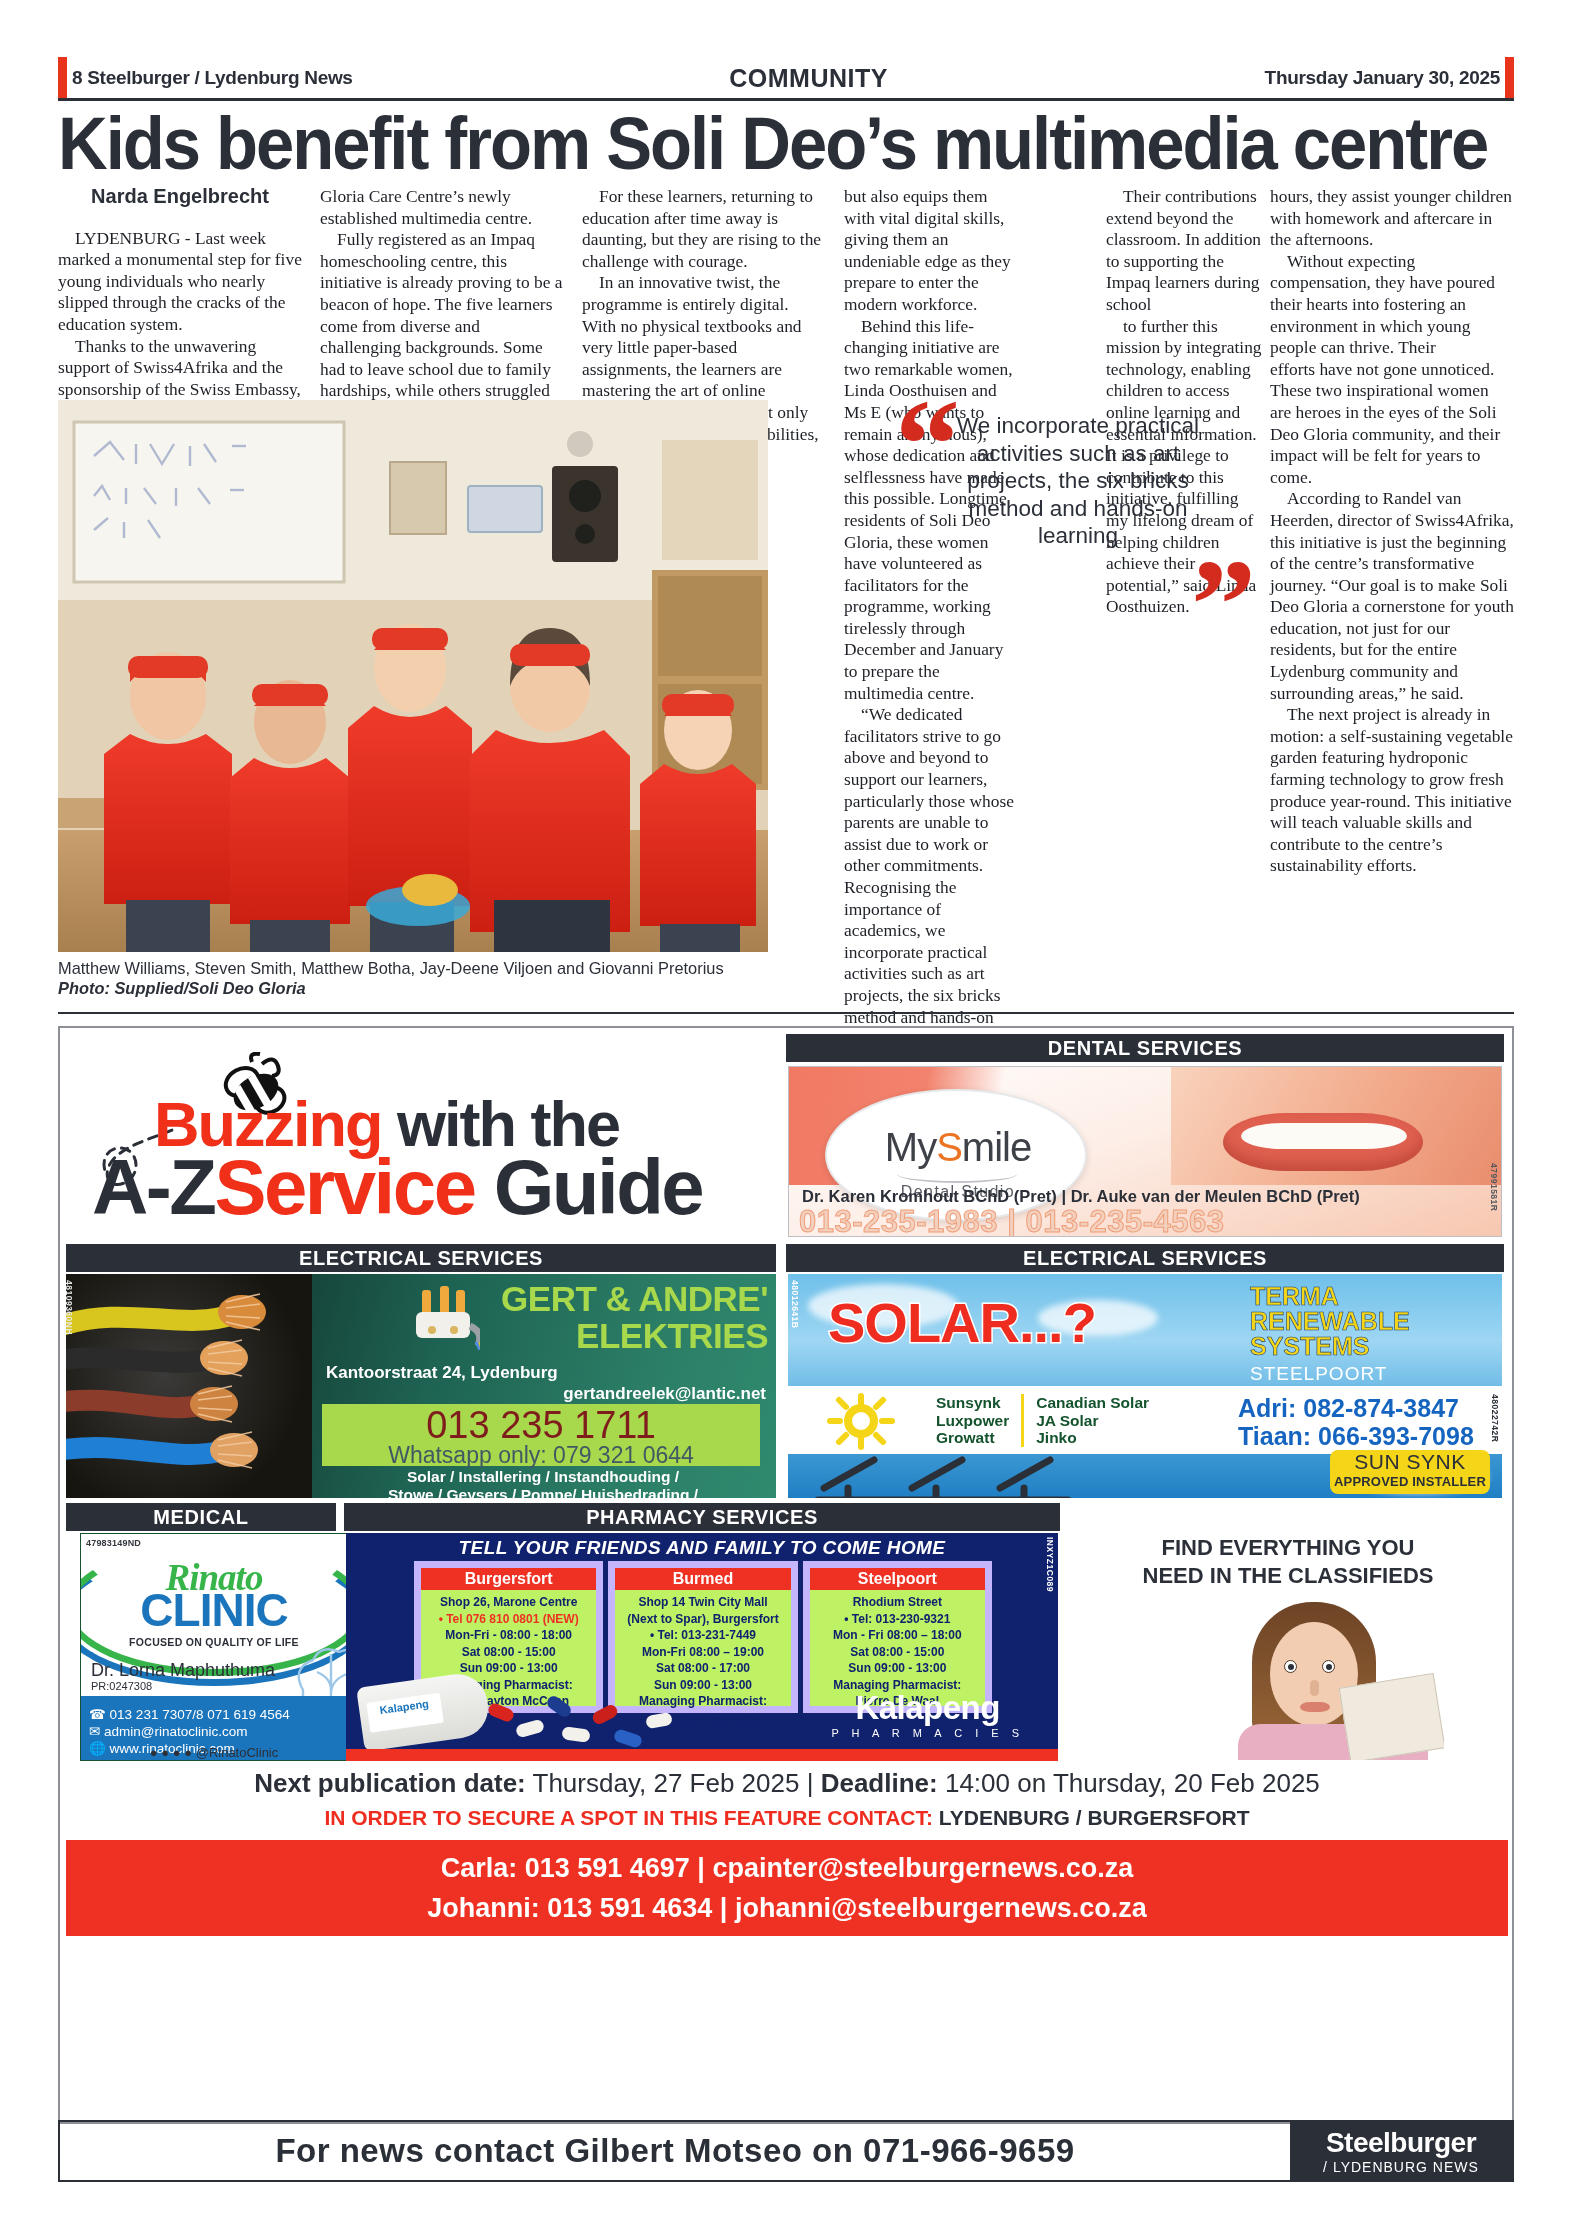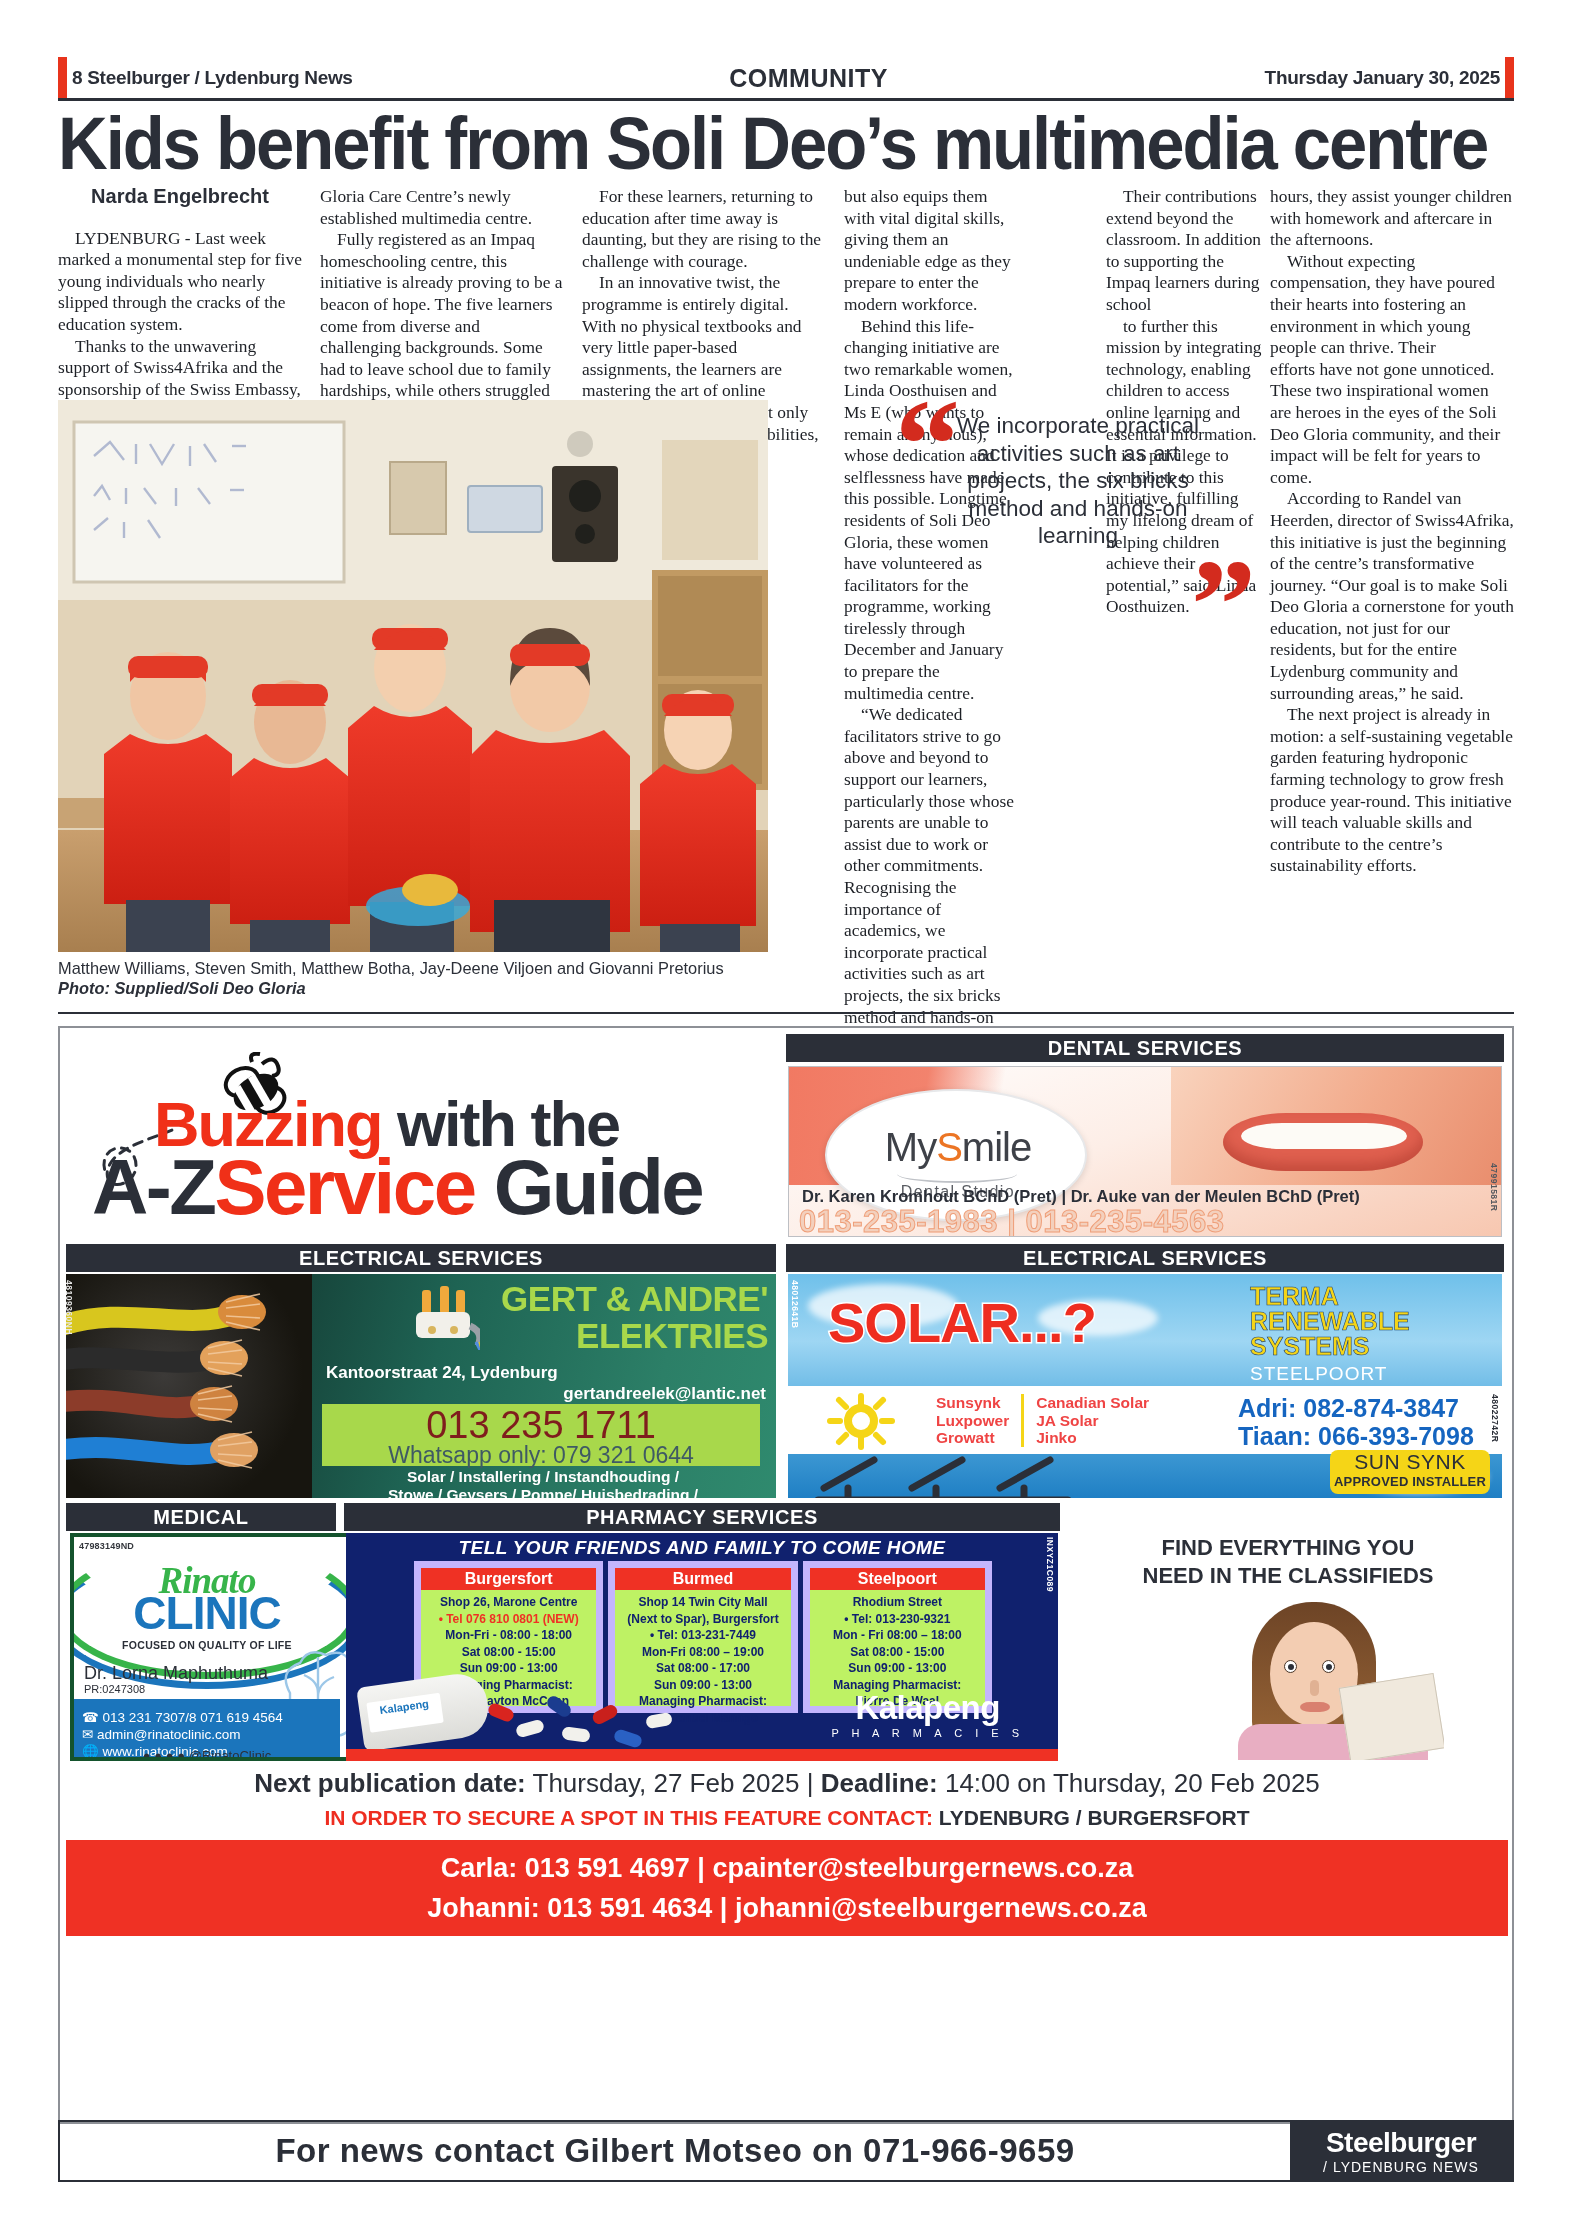--- a/index.html
+++ b/index.html
@@ -285,21 +285,21 @@
     font-family: "Liberation Sans Narrow","Liberation Sans",sans-serif;
     font-size: 19px; color: #ffffff; letter-spacing: 1px;
   }
   .white-band {
     position: absolute; left: 0; top: 112px; width: 714px; height: 68px; background: #ffffff;
   }
   .sun-icon { position: absolute; left: 34px; top: 6px; }
   .brands {
     position: absolute; left: 148px; top: 8px;
     font-family: "Liberation Sans Narrow","Liberation Sans",sans-serif;
-    font-weight: 700; font-size: 15.5px; line-height: 17.5px; color: #ef4444;
+    font-weight: 700; font-size: 15.5px; line-height: 17.5px; color: #14532d;
     display: flex; gap: 12px;
   }
   .brands .divider { width: 3px; background: #f5d517; }
   .adri {
     position: absolute; left: 450px; top: 8px;
     font-family: "Liberation Sans Narrow","Liberation Sans",sans-serif;
     font-weight: 700; font-size: 25px; line-height: 28px; color: #1565c0;
   }
   .panels { position: absolute; left: 24px; top: 182px; }
   .sunsynk-badge {
@@ -311,22 +311,22 @@
     font-size: 21px; color: #2b2f38; line-height: 24px; letter-spacing: .5px;
   }
   .ss-bot {
     text-align: center; font-family: "Liberation Sans Narrow","Liberation Sans",sans-serif;
     font-weight: 700; font-size: 13px; color: #2b2f38; line-height: 15px; letter-spacing: .2px;
   }
 
   
   .med { position: absolute; left: 6px; top: 475px; width: 270px; height: 258px; }
   .med-ad {
-    position: absolute; left: 4px; top: 30px; width: 300px; height: 228px;
-    border: 4px solid #14532d; background: #ffffff; overflow: hidden;
+    position: absolute; left: 14px; top: 30px; width: 300px; height: 228px;
+    border: 1px solid #14532d; background: #ffffff; overflow: hidden;
   }
   .rinato-swoosh {
     position: absolute; left: -22px; top: 14px; width: 310px; height: 138px;
     border: 7px solid #1b75bc; border-top-color: transparent; border-radius: 50%;
   }
   .rinato-swoosh2 {
     position: absolute; left: -16px; top: 8px; width: 300px; height: 134px;
     border: 7px solid #37b44a; border-top-color: transparent; border-radius: 50%;
   }
   .rinato-word {

